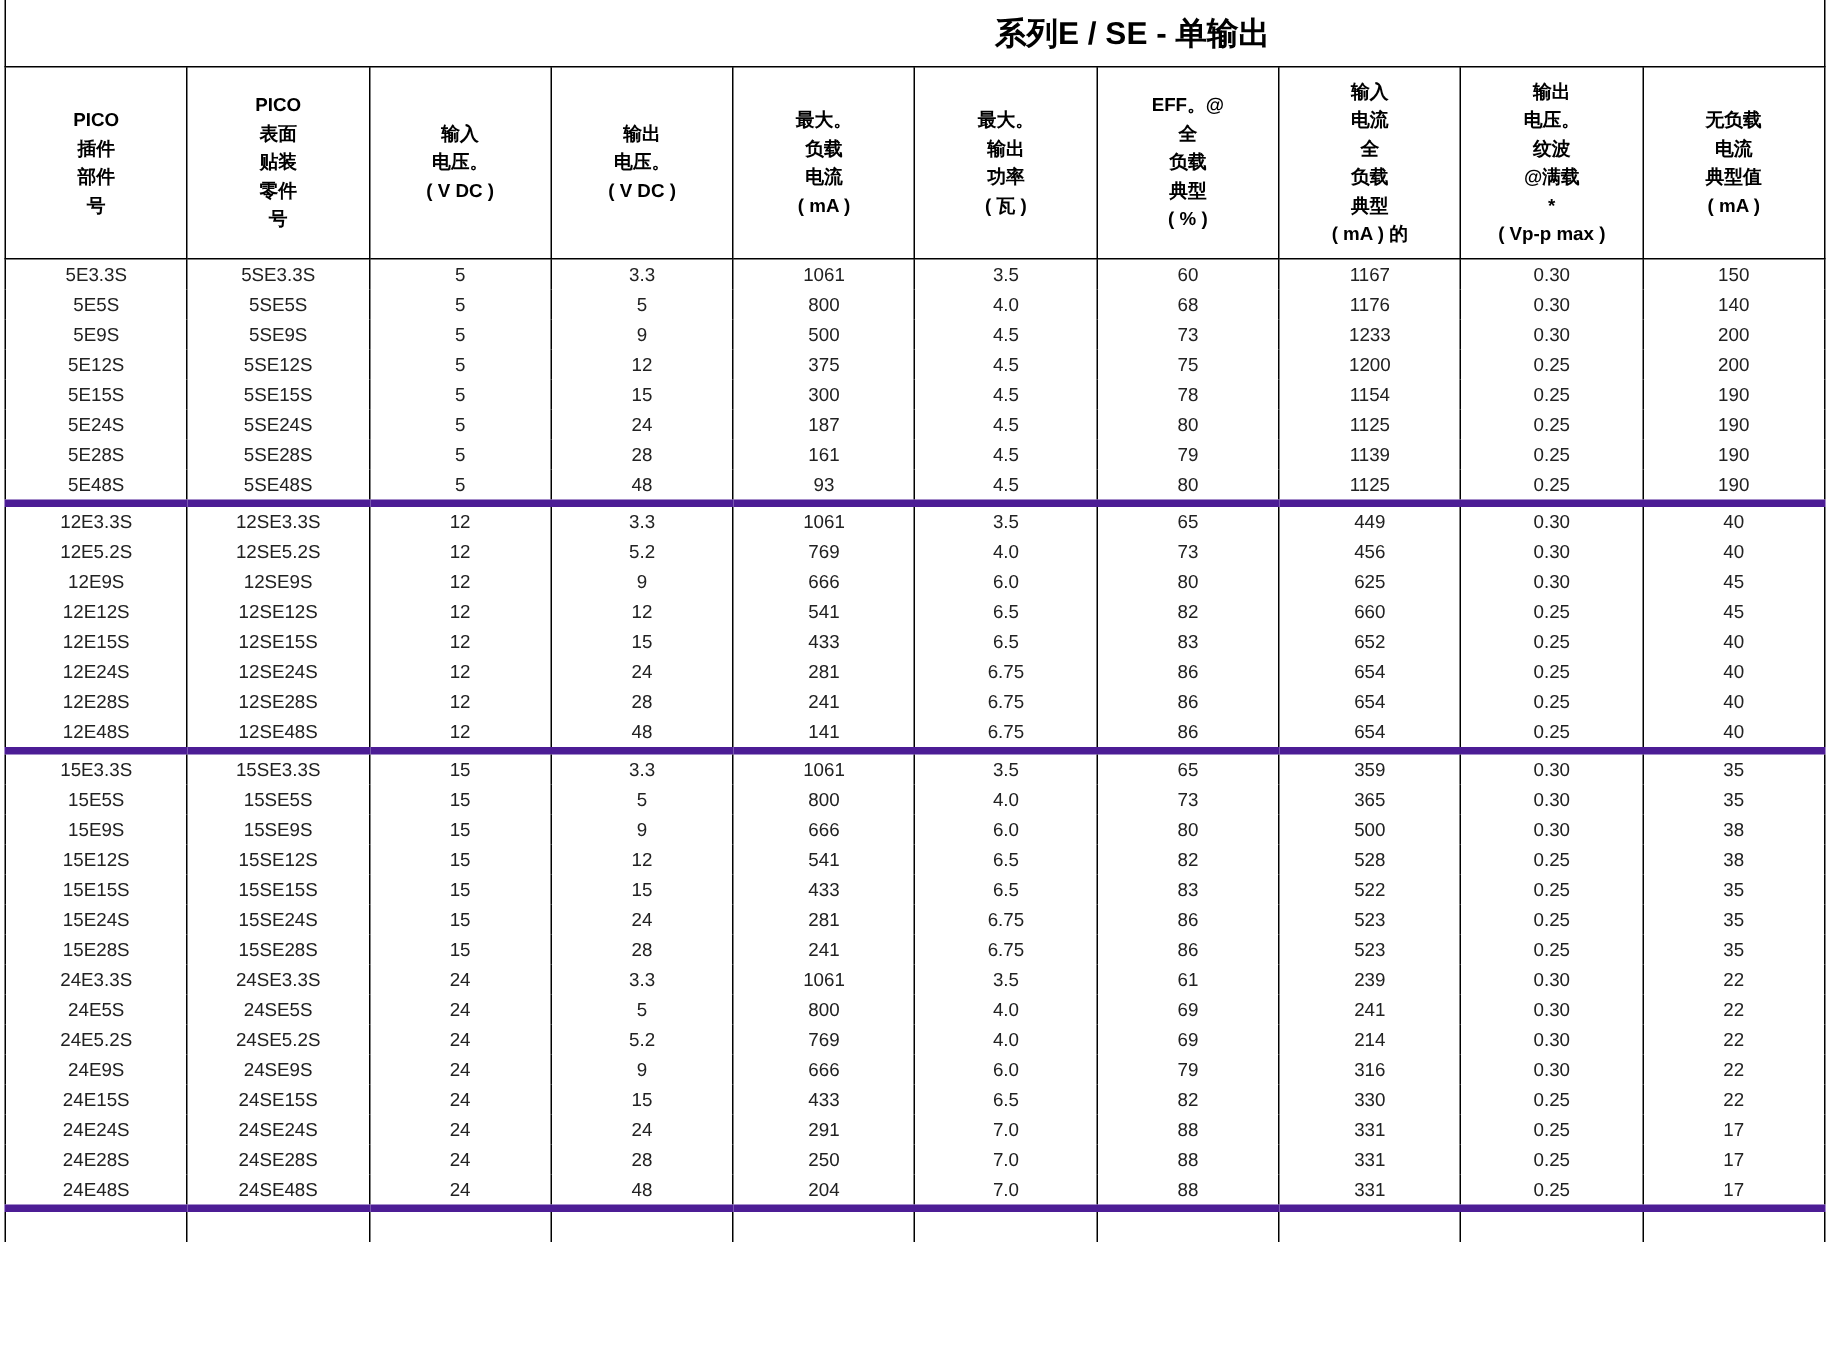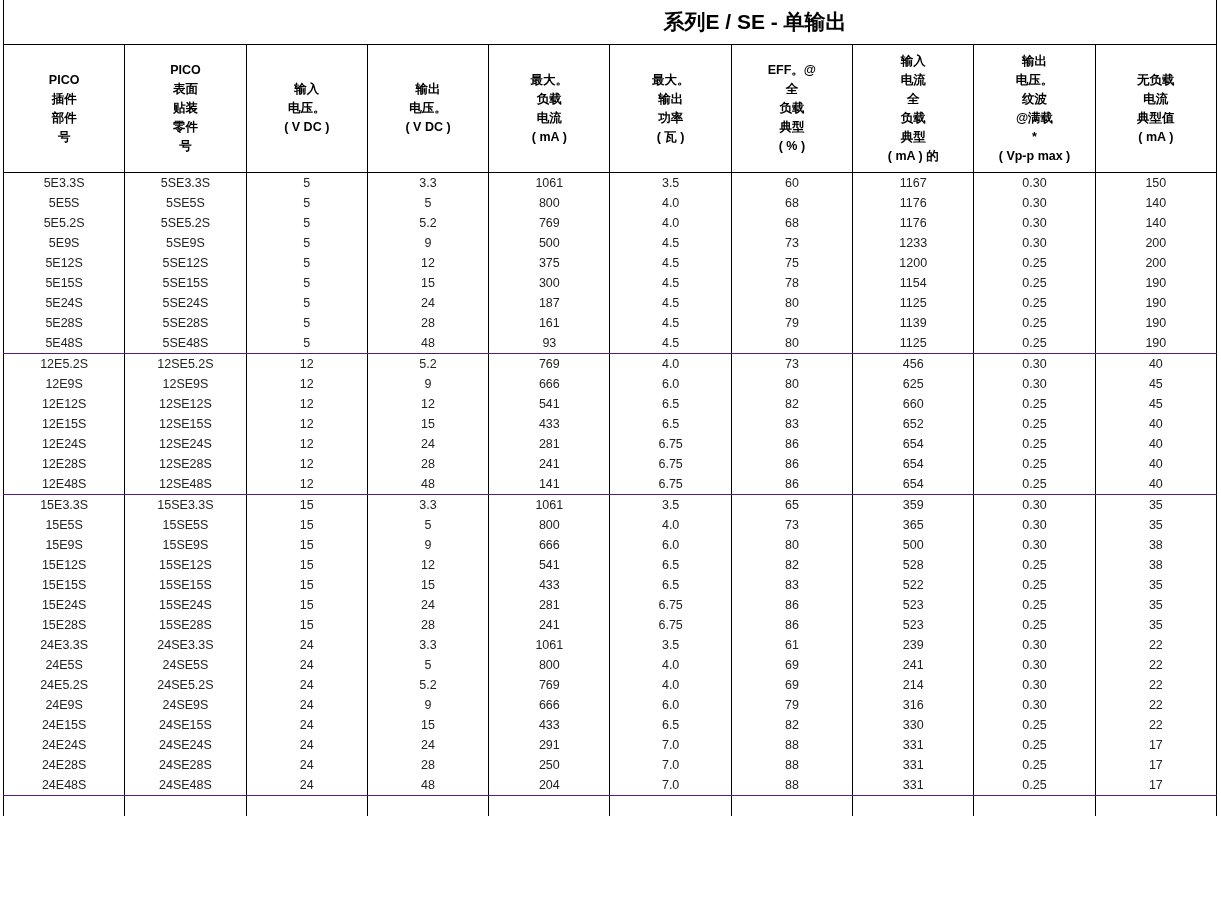--- a/index.html
+++ b/index.html
@@ -45,21 +45,21 @@
     color: #000;
     line-height: 19px;
     white-space: pre-line;
   }
   tbody.block tr td {
     height: 20px;
     font-size: 12.5px;
     color: #222;
   }
   tbody.block tr.group-end td {
-    border-bottom: 1px solid #4c1d95;
+    border-bottom: 5px solid #4c1d95;
   }
   tbody.partial tr td {
     height: 20px;
   }
 </style>
 </head>
 <body>
 
 <div class="page">
   <table class="datasheet">
@@ -133,32 +133,20 @@
           <td>5</td>
           <td>5</td>
           <td>800</td>
           <td>4.0</td>
           <td>68</td>
           <td>1176</td>
           <td>0.30</td>
           <td>140</td>
         </tr>
         <tr>
-          <td>5E5.2S</td>
-          <td>5SE5.2S</td>
-          <td>5</td>
-          <td>5.2</td>
-          <td>769</td>
-          <td>4.0</td>
-          <td>68</td>
-          <td>1176</td>
-          <td>0.30</td>
-          <td>140</td>
-        </tr>
-        <tr>
           <td>5E9S</td>
           <td>5SE9S</td>
           <td>5</td>
           <td>9</td>
           <td>500</td>
           <td>4.5</td>
           <td>73</td>
           <td>1233</td>
           <td>0.30</td>
           <td>200</td>
@@ -219,20 +207,32 @@
           <td>93</td>
           <td>4.5</td>
           <td>80</td>
           <td>1125</td>
           <td>0.25</td>
           <td>190</td>
         </tr>
       </tbody>
       <tbody class="block">
         <tr>
+          <td>12E3.3S</td>
+          <td>12SE3.3S</td>
+          <td>12</td>
+          <td>3.3</td>
+          <td>1061</td>
+          <td>3.5</td>
+          <td>65</td>
+          <td>449</td>
+          <td>0.30</td>
+          <td>40</td>
+        </tr>
+        <tr>
           <td>12E5.2S</td>
           <td>12SE5.2S</td>
           <td>12</td>
           <td>5.2</td>
           <td>769</td>
           <td>4.0</td>
           <td>73</td>
           <td>456</td>
           <td>0.30</td>
           <td>40</td>

